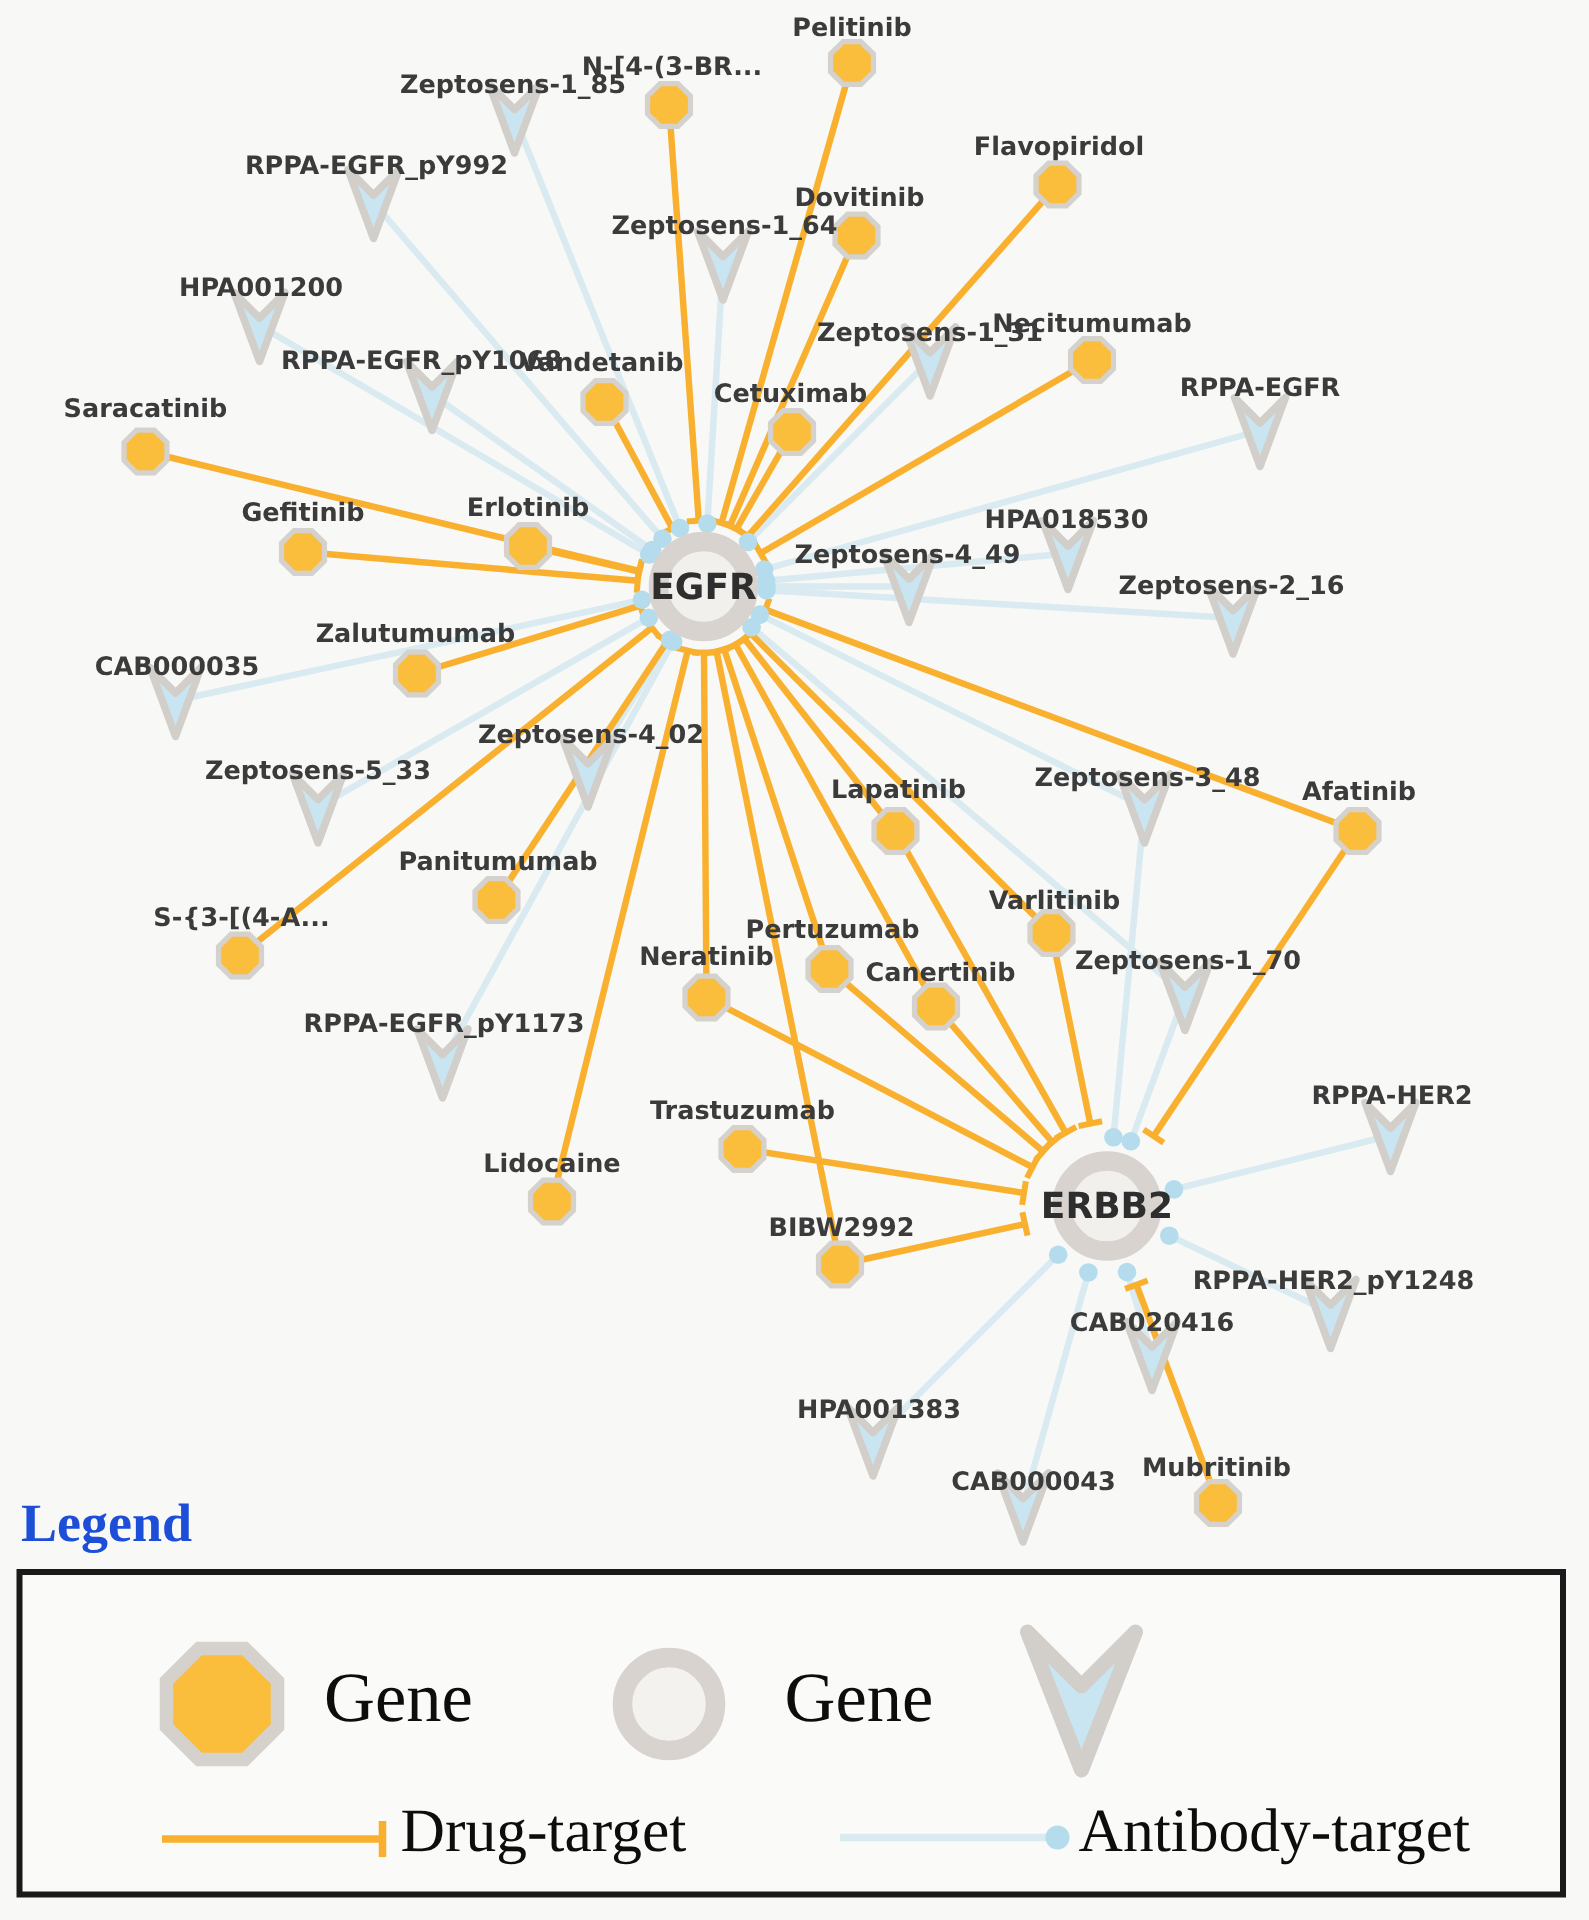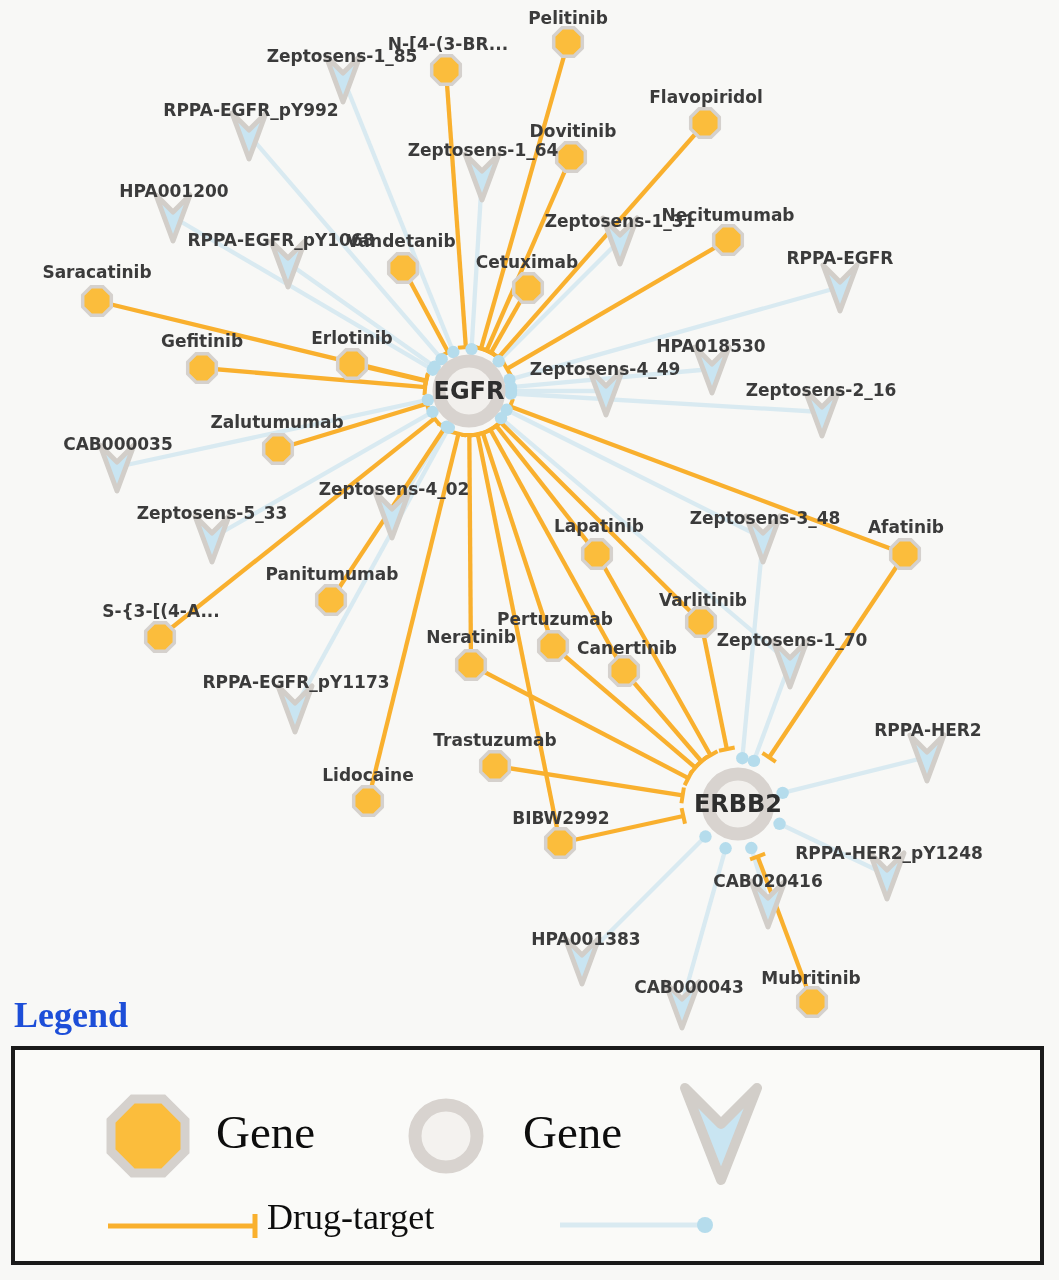--- a/index.html
+++ b/index.html
@@ -16,21 +16,21 @@
   }
   .legend-box{
     position:absolute;left:11px;top:1046px;width:1033px;height:219px;
     border:4px solid #1a1a1a;background:#fafaf8;box-sizing:border-box;
   }
   .legend-gfx{position:absolute;left:0;top:0;width:100%;height:100%}
   .li-label{
     position:absolute;font-family:"Liberation Serif",serif;color:#0d0d0d;white-space:nowrap;
   }
   .li-label.big{font-size:47px}
-  .li-label.small{font-size:36px}
+  .li-label.small{font-size:41px}
 </style>
 </head>
 <body>
 
 <div>
 
   <svg id="net" viewBox="0 0 1059 1280" xmlns="http://www.w3.org/2000/svg">
       <g>
         <line x1="343" y1="78" x2="453.3157825514603" y2="352.0384122111672" stroke="#d9eaf1" stroke-width="4.3"></line>
         <line x1="249" y1="135" x2="441.62579678190457" y2="359.14638170985256" stroke="#d9eaf1" stroke-width="4.3"></line>
@@ -249,15 +249,16 @@
       <circle cx="431" cy="86" r="31" fill="#f4f2ef" stroke="#d8d3cf" stroke-width="13"></circle>
       <path d="M670,38 L706,74 L742,38 L706,130 Z" fill="#c9e5f2" stroke="#d2cec9" stroke-width="10" stroke-linejoin="round"></path>
       <line x1="93" y1="176" x2="240" y2="176" stroke="#f9b02e" stroke-width="5"></line>
       <line x1="240" y1="164" x2="240" y2="188" stroke="#f9b02e" stroke-width="5"></line>
       <line x1="545" y1="175" x2="690" y2="175" stroke="#d9eaf1" stroke-width="5"></line>
       <circle cx="690" cy="175" r="8" fill="#b5dcec"></circle>
     </svg>
     <span class="li-label big" style="left:201px;top:55px">Gene</span>
     <span class="li-label big" style="left:508px;top:55px">Gene</span>
     <span class="li-label small" style="left:252px;top:146px">Drug-target</span>
+    <span class="li-label small" style="left:704px;top:146px">Antibody-target</span>
   </div>
 
 </div>
 
 </body></html>

